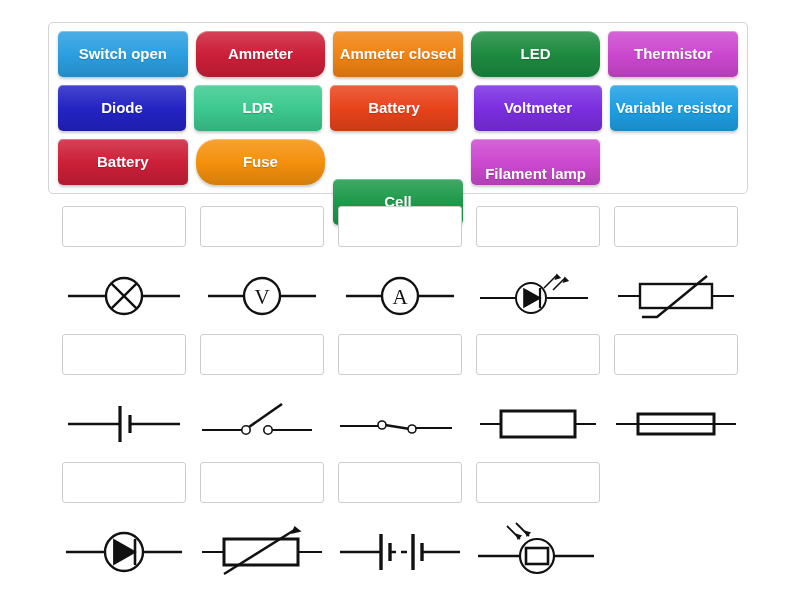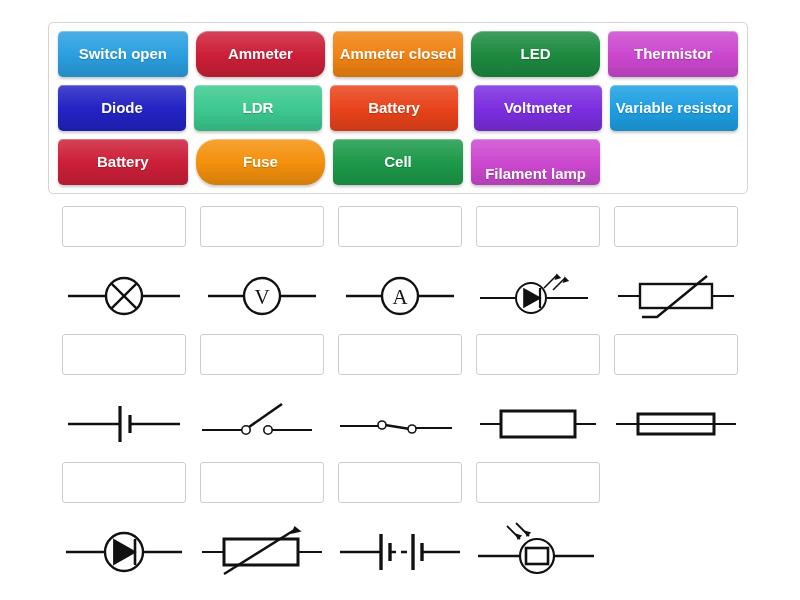--- a/index.html
+++ b/index.html
@@ -136,21 +136,21 @@
         <span>Variable resistor</span>
       </div>
     </div>
     <div class="tile-row">
       <div class="tile" style="background: linear-gradient(rgb(212, 67, 88) 0%, rgb(204, 31, 56) 52%, rgb(177, 27, 49) 100%);">
         <span>Battery</span>
       </div>
       <div class="tile" style="background: linear-gradient(rgb(246, 162, 51) 0%, rgb(244, 144, 12) 52%, rgb(212, 125, 10) 100%); border-radius: 20px;">
         <span>Fuse</span>
       </div>
-      <div class="tile" style="background: linear-gradient(rgb(65, 169, 102) 0%, rgb(29, 153, 73) 52%, rgb(25, 133, 64) 100%);">
+      <div class="tile" style="background: linear-gradient(rgb(65, 169, 102) 0%, rgb(29, 153, 73) 52%, rgb(25, 133, 64) 100%); margin-top: 40px;">
         <span>Cell</span>
       </div>
       <div class="tile" style="background: linear-gradient(rgb(212, 101, 215) 0%, rgb(204, 72, 207) 52%, rgb(177, 63, 180) 100%); align-items: flex-end;">
         <span>Filament lamp</span>
       </div>
       <div class="tile empty-slot">
         <span></span>
       </div>
     </div>
   </div>

